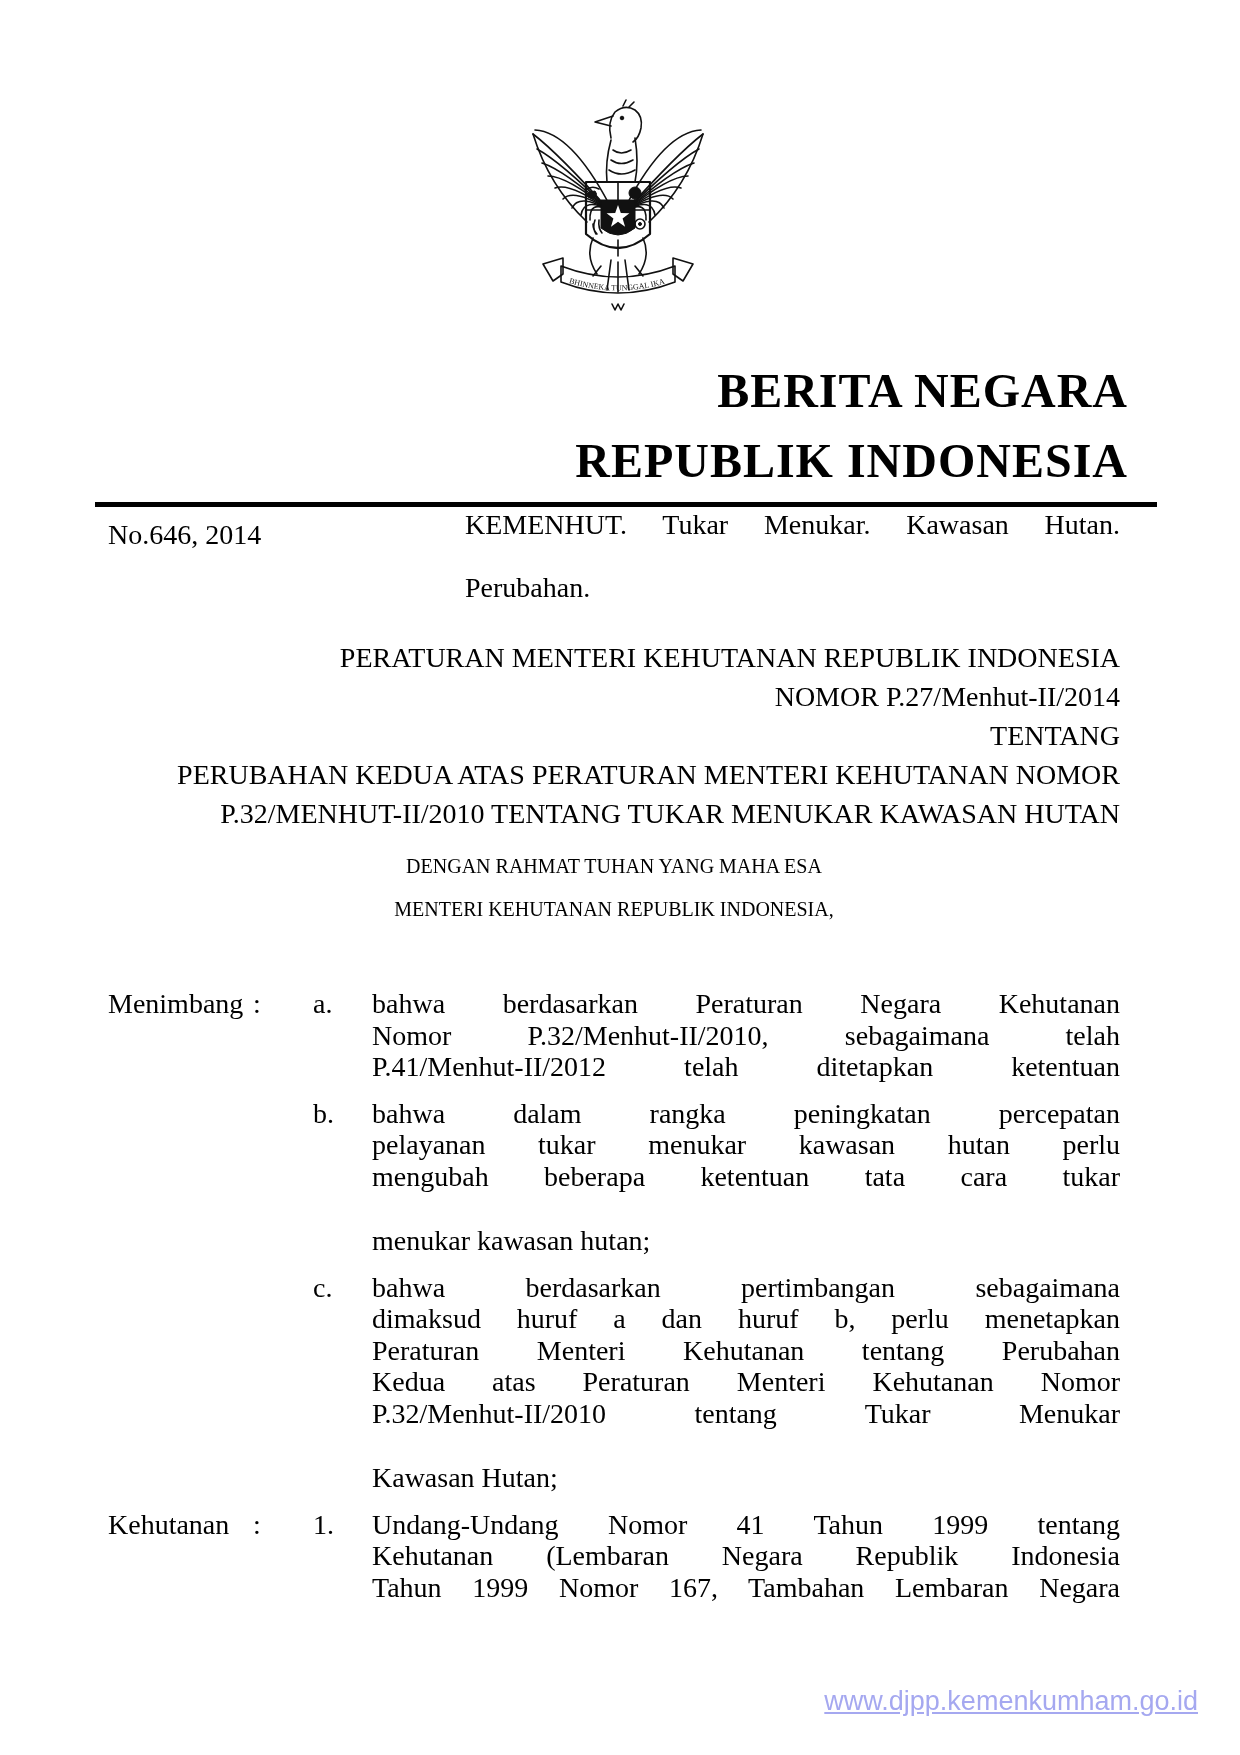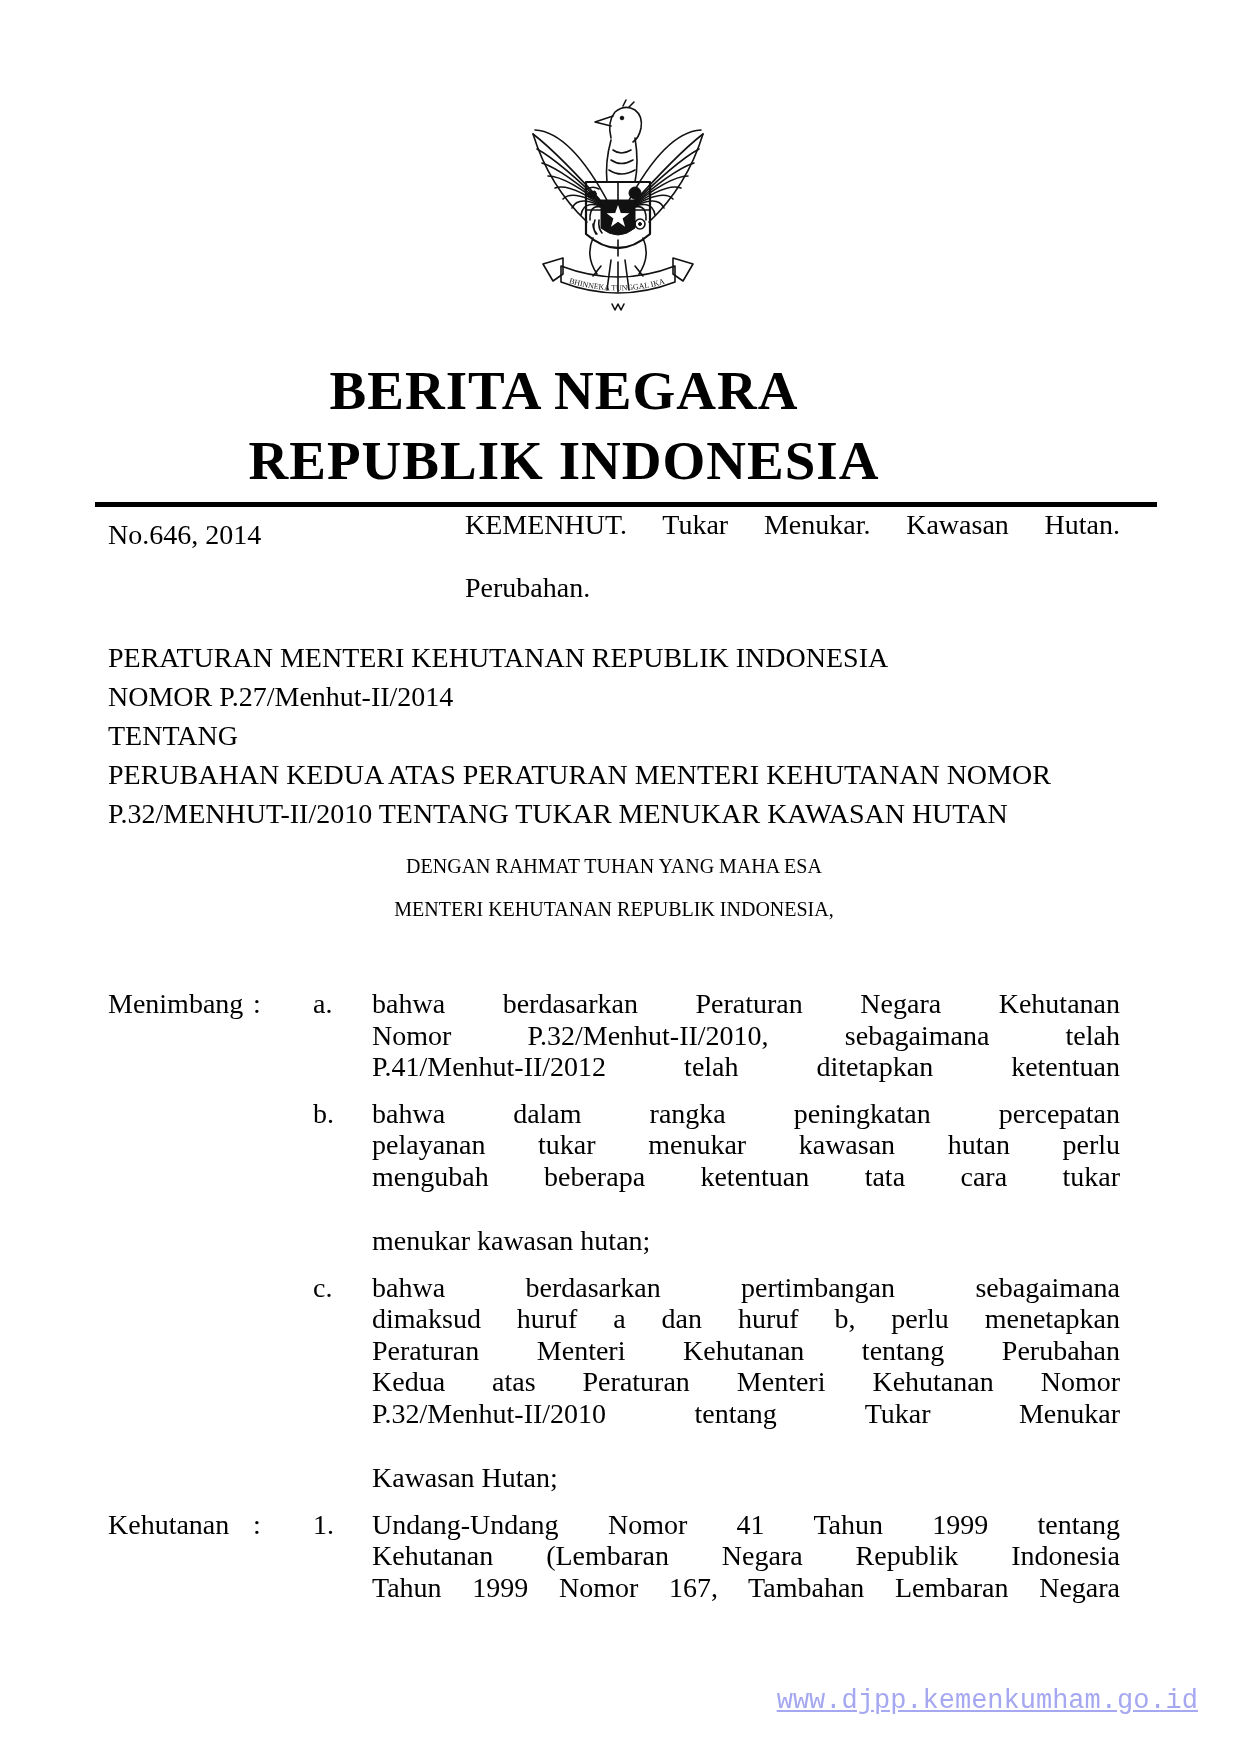--- a/index.html
+++ b/index.html
@@ -2,42 +2,42 @@
 <html><head>
 <meta charset="utf-8">
 <style>
   html,body{margin:0;padding:0;background:#ffffff;}
   .page{
     position:relative;width:1240px;height:1755px;background:#ffffff;
     font-family:"Liberation Serif","DejaVu Serif",serif;color:#000;overflow:hidden;
   }
   .emblem{position:absolute;top:98px;left:521px;width:194px;height:214px;}
   .masthead{
-    position:absolute;top:356px;left:0;width:1128px;text-align:center;
-    font-weight:bold;font-size:55px;line-height:70px;letter-spacing:1px;white-space:nowrap;
+    position:absolute;top:356px;left:0;width:1128px;text-align:right;
+    font-weight:bold;font-size:48px;line-height:70px;letter-spacing:1px;white-space:nowrap;
   }
   .rule{position:absolute;top:502px;left:95px;width:1062px;height:5px;background:#000;}
   .issue-no{position:absolute;top:510px;left:108px;font-size:28px;line-height:30px;white-space:nowrap;margin-top:10px;}
   .issue-subject{position:absolute;top:510px;left:465px;width:655px;font-size:28px;line-height:30px;}
   .jline{text-align:justify;text-align-last:justify;}
   .lline{text-align:left;text-align-last:left;margin-top:33px;}
   .reg-heading{
-    position:absolute;top:638px;left:108px;width:1012px;text-align:left;
+    position:absolute;top:638px;left:108px;width:1012px;text-align:right;
     font-size:28px;line-height:39px;white-space:nowrap;
   }
   .invocation{
     position:absolute;top:845px;left:108px;width:1012px;text-align:center;
     font-size:20px;line-height:43px;white-space:nowrap;
   }
   .clauses{position:absolute;top:988px;left:108px;width:1012px;font-size:28px;line-height:31.5px;}
   .item{display:grid;grid-template-columns:145px 60px 59px 748px;margin-bottom:15px;}
   .cell{text-align:left;}
   .footer-url{
     position:absolute;top:1686px;right:42px;
-    font-family:Liberation Mono, monospace;font-size:27px;
+    font-family:Liberation Sans, sans-serif;font-size:27px;
     text-decoration:underline;cursor:pointer;white-space:nowrap;
   }
   svg .ln{fill:none;stroke:#111;stroke-width:1.6;stroke-linecap:round;stroke-linejoin:round;}
   svg .thick{stroke-width:2.2;}
   svg .solid{fill:#111;stroke:#111;}
 </style>
 </head>
 <body>
 
 <div class="page">

